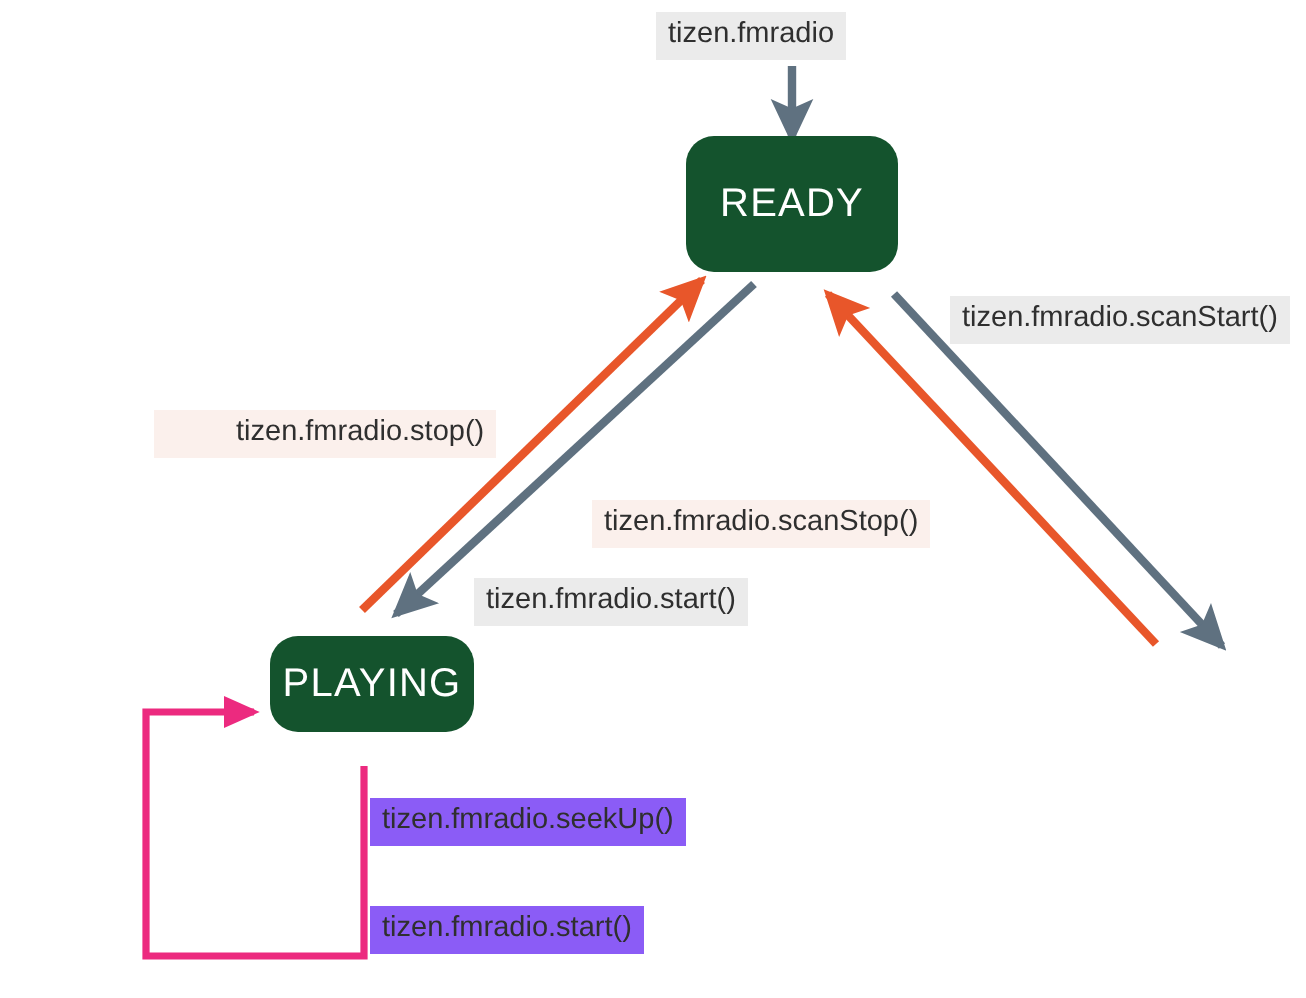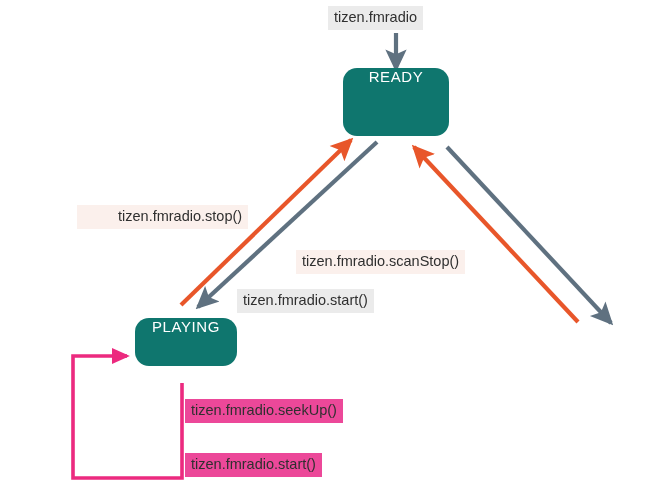--- a/index.html
+++ b/index.html
@@ -24,43 +24,44 @@
   #edges-layer {
     position: absolute;
     left: 0;
     top: 0;
     width: 653px;
     height: 499px;
   }
   .state-node {
     position: absolute;
     display: flex;
+    align-items: center;
     justify-content: center;
-    background: #0f766e;
+    background: #14532d;
     border-radius: 14px;
     color: #ffffff;
-    font-size: 15px;
+    font-size: 20px;
     letter-spacing: 0.6px;
     font-weight: 400;
     box-sizing: border-box;
     z-index: 4;
   }
   .edge-label {
     position: absolute;
     font-size: 14.5px;
     color: #2f2f2f;
     padding: 3px 6px 4px 6px;
     white-space: nowrap;
     box-sizing: border-box;
     line-height: 1.15;
     z-index: 5;
   }
   .lbl-gray { background: #ebebeb; }
   .lbl-peach { background: #fbf0ec; }
-  .lbl-pink { background: #ec4899; }
+  .lbl-pink { background: #8b5cf6; }
 </style>
 </head>
 <body>
 
 <div id="diagram-root">
 
   <svg id="edges-layer" viewBox="0 0 653 499" width="653" height="499" xmlns="http://www.w3.org/2000/svg">
     <defs>
       <marker id="ah-gray" viewBox="0 0 10 10" refX="8.6" refY="5" markerWidth="5.4" markerHeight="5.4" orient="auto-start-reverse">
         <path d="M 0 0.3 L 10 5 L 0 9.7 L 2.1 5 Z" fill="#5f7180"></path>
@@ -92,20 +93,21 @@
     <span>READY</span>
   </div>
 
   <div class="state-node" style="left:88px; top:318px; width:102px; height:48px;">
     <span>PLAYING</span>
   </div>
 
 
   <div class="edge-label lbl-peach" style="left:30px; top:205px;padding-left:41px;">tizen.fmradio.stop()</div>
 
+  <div class="edge-label lbl-gray" style="left:428px; top:148px;">tizen.fmradio.scanStart()</div>
 
   <div class="edge-label lbl-peach" style="left:249px; top:250px;">tizen.fmradio.scanStop()</div>
 
   <div class="edge-label lbl-gray" style="left:190px; top:289px;">tizen.fmradio.start()</div>
 
   <div class="edge-label lbl-pink" style="left:138px; top:399px;">tizen.fmradio.seekUp()</div>
 
 
   <div class="edge-label lbl-pink" style="left:138px; top:453px;">tizen.fmradio.start()</div>
 

